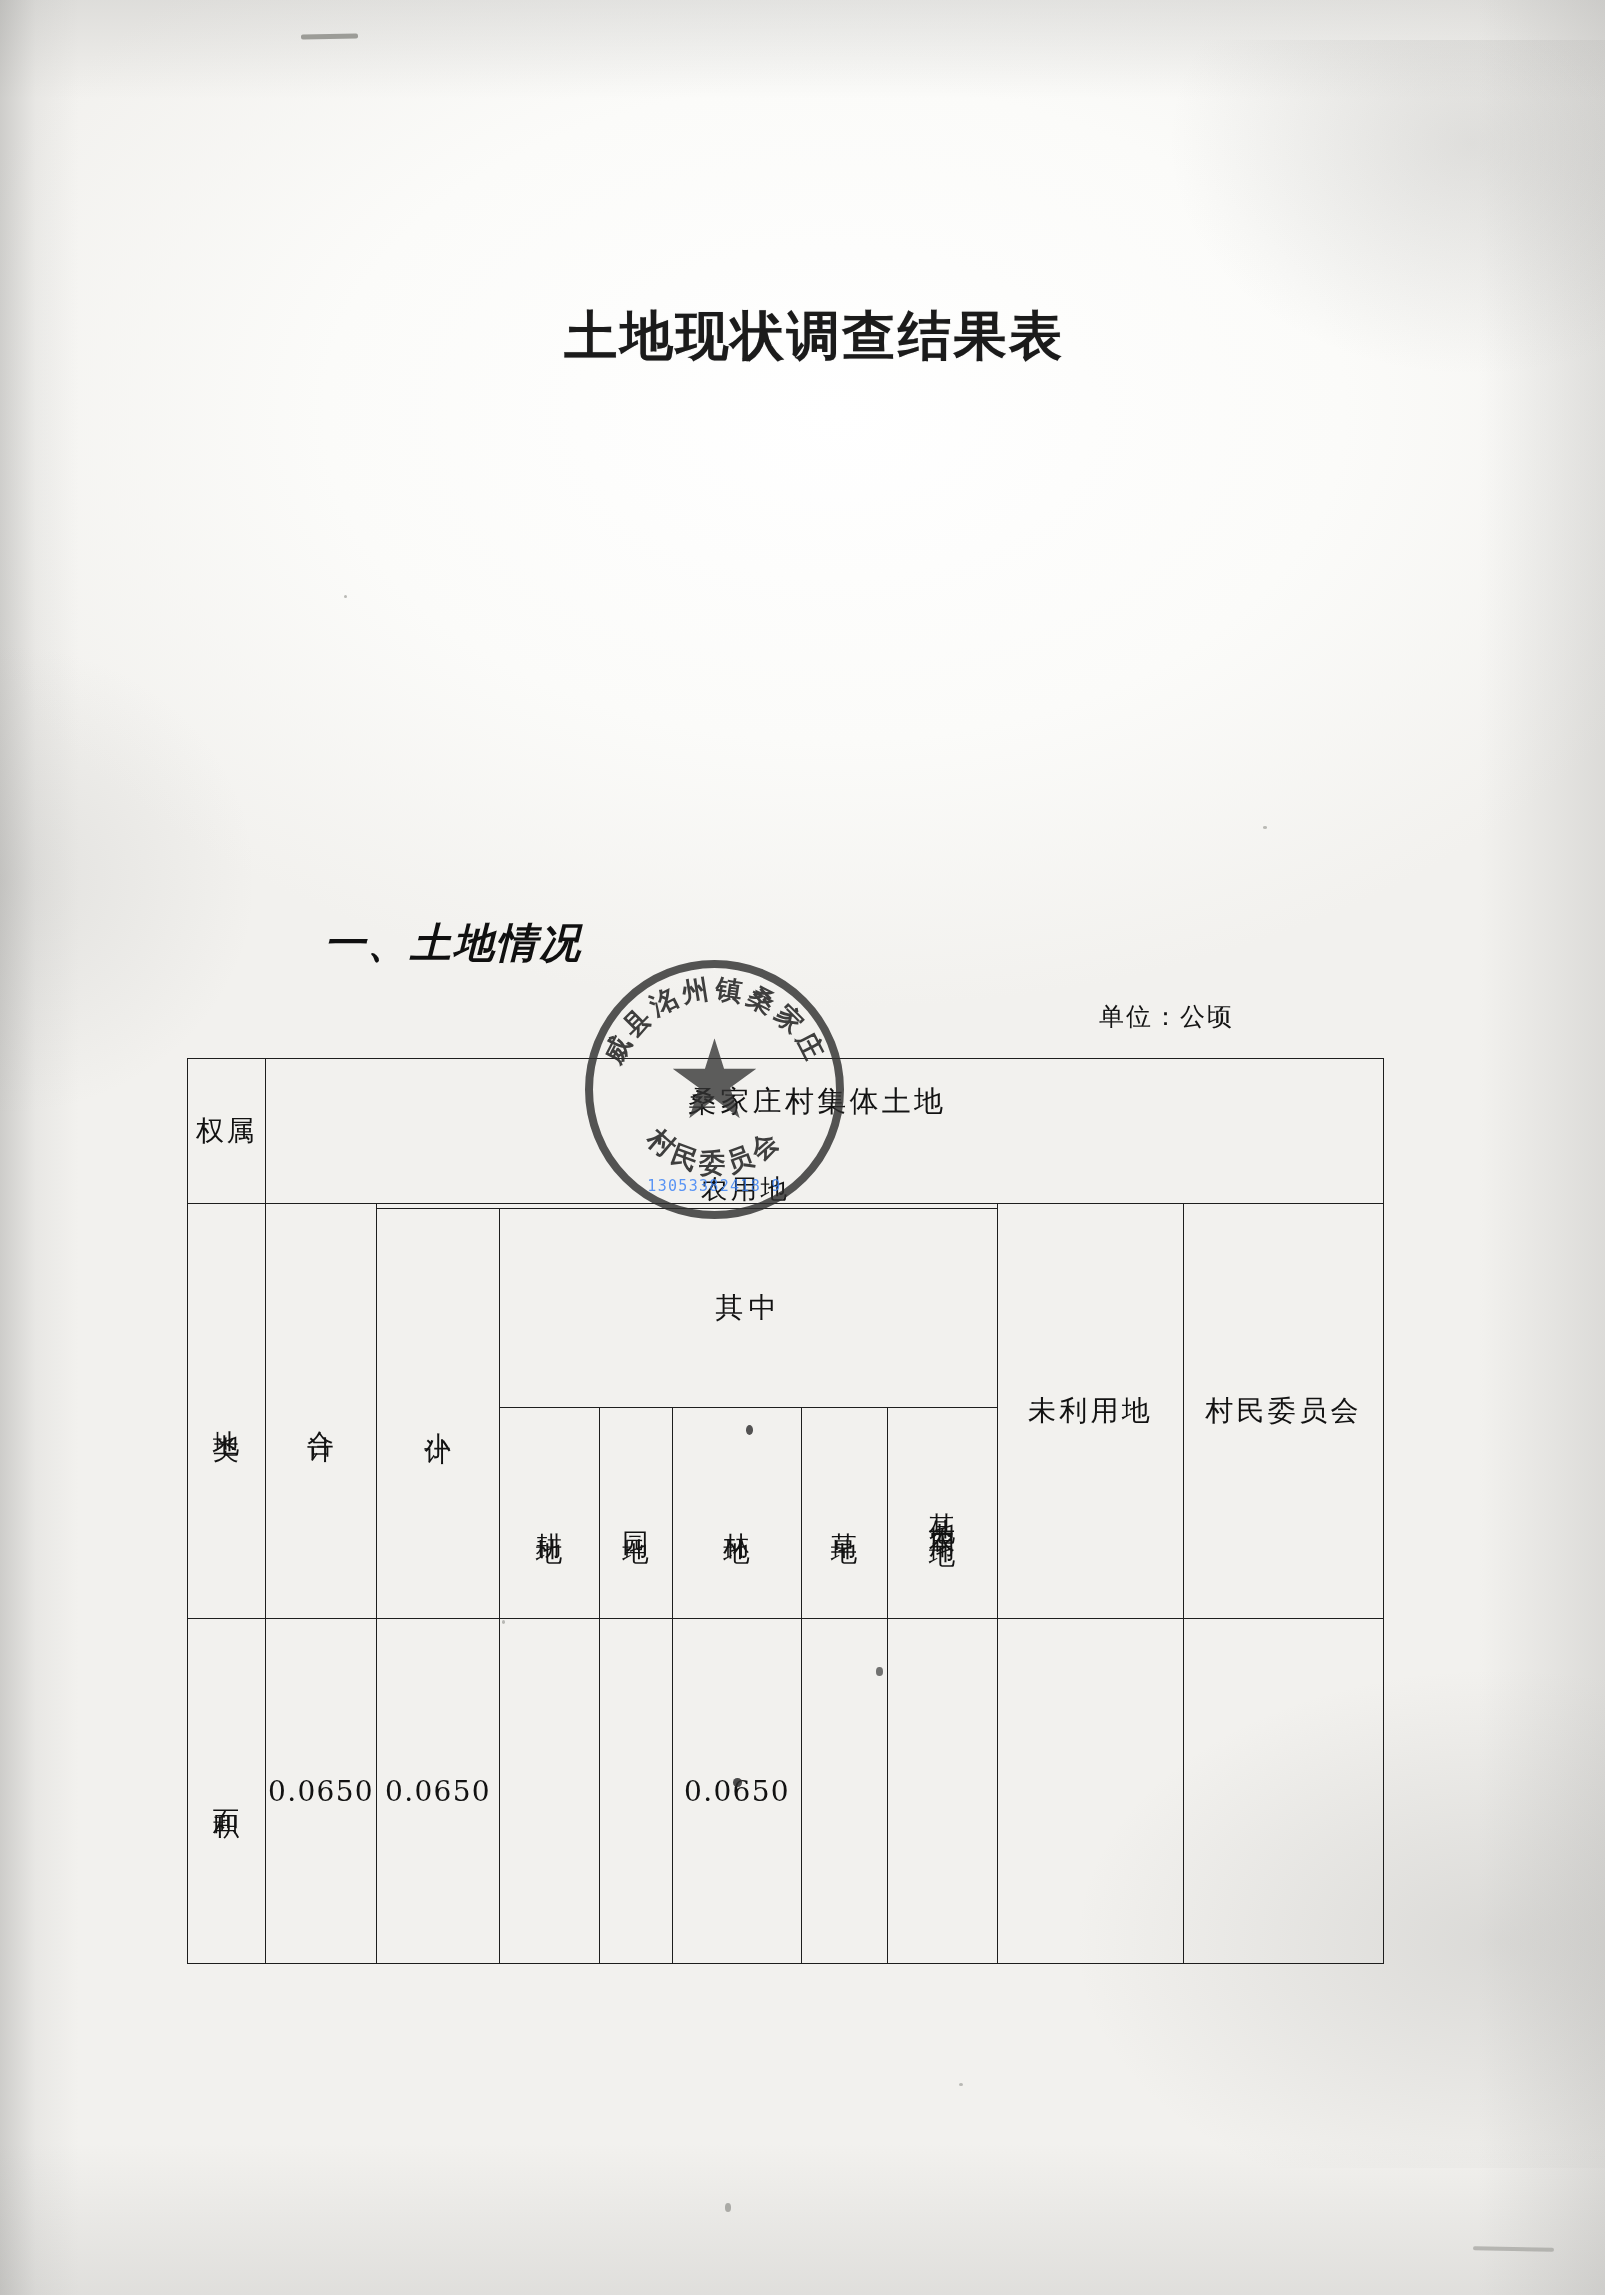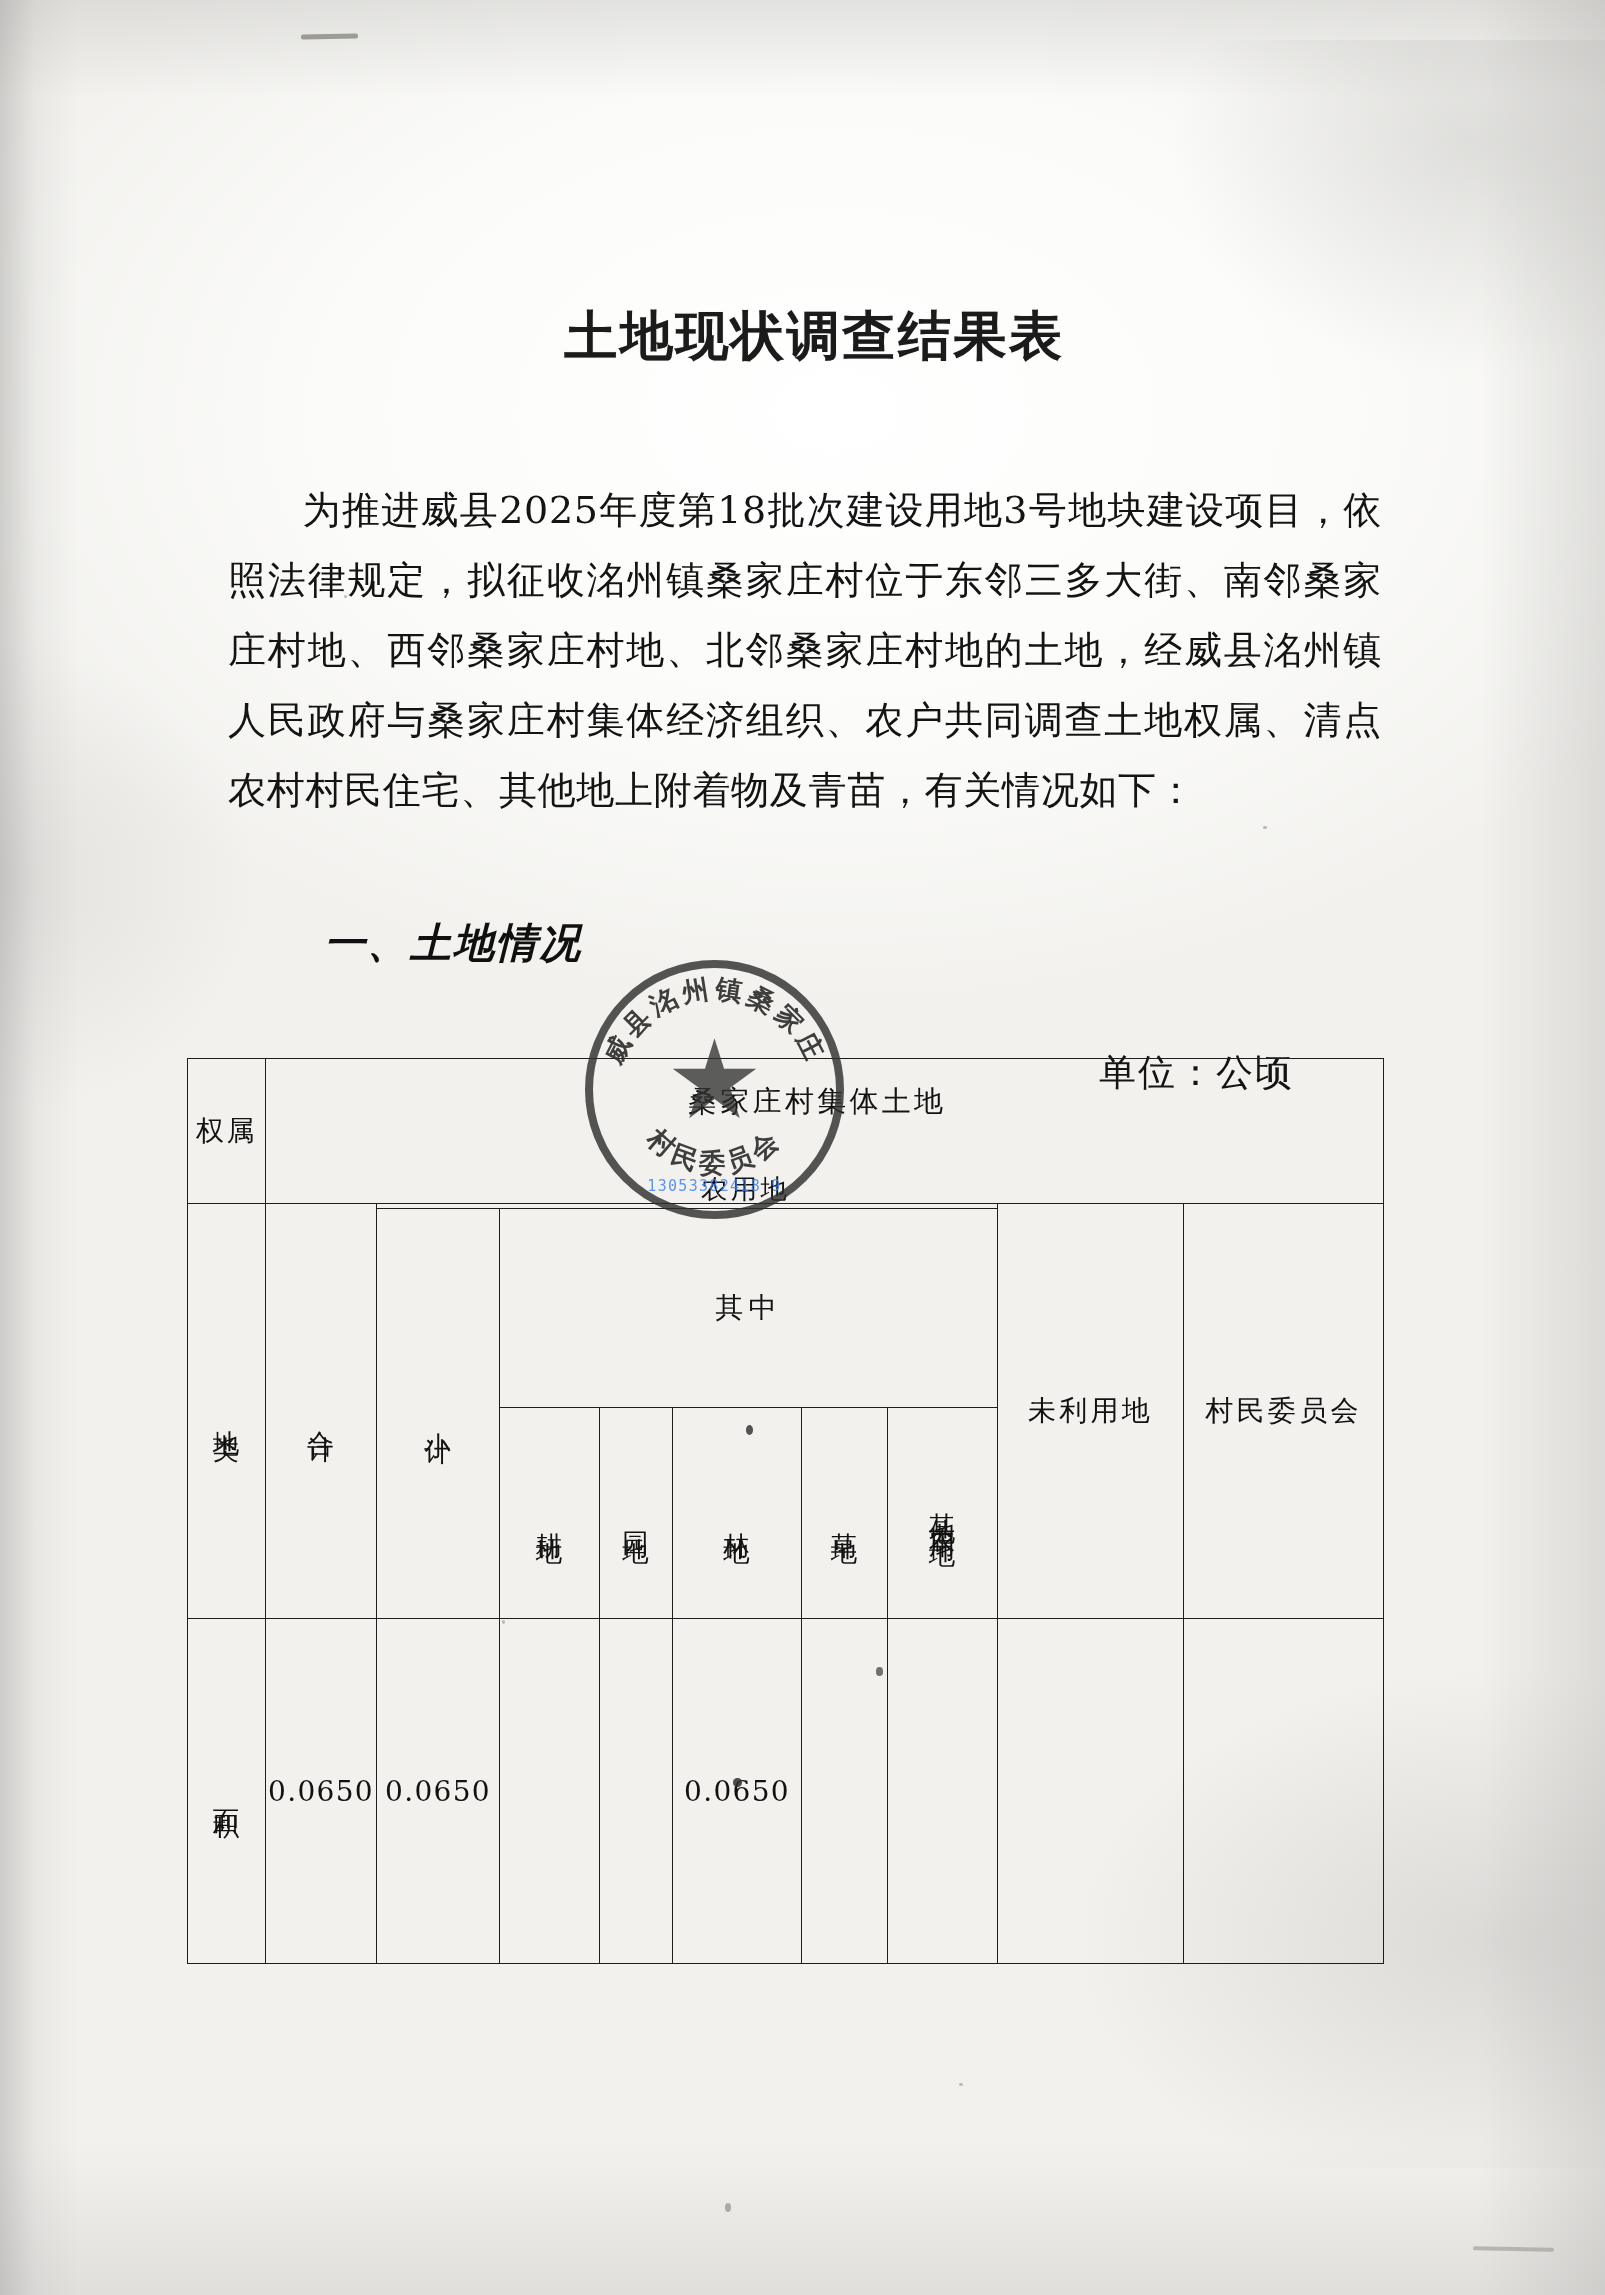--- a/index.html
+++ b/index.html
@@ -88,24 +88,23 @@
   .section-heading{
     position:absolute;left:324px;top:916px;
     font-size:41px;font-weight:bold;color:#101010;
     font-family:"DejaVu Sans","Liberation Sans",sans-serif;
     letter-spacing:2px;
     font-style:italic;
   }
 
   .unit-label{
     position:absolute;left:1099px;top:1000px;
-    font-size:37px;color:#141414;
+    font-size:25px;color:#141414;
     font-family:"DejaVu Serif","Liberation Serif",serif;
     letter-spacing:2px;
-    margin-top:48px;
   }
 
   
   .survey-table{
     position:absolute;left:187px;top:1058px;
     width:1197px;height:906px;
     border-collapse:collapse;
     table-layout:fixed;
   }
   .survey-table td{
@@ -215,23 +214,20 @@
 
 <div class="speck" style="left:344px;top:595px;width:3.3px;height:3.3px;"></div>
 <div class="speck" style="left:1263px;top:826px;width:4px;height:2.6px;"></div>
 <div class="speck" style="left:502px;top:1620px;width:3.3px;height:4px;"></div>
 <div class="speck" style="left:959px;top:2083px;width:4px;height:3.3px;"></div>
 
 <div class="page">
 
   <div class="doc-title">土地现状调查结果表</div>
 
-  <div class="body-para">
-    <span class="indent"></span><span>为推进威县2025年度第18批次建设用地3号地块建设项目，依照法律规定，拟征收洺州镇桑家庄村位于东邻三多大街、南邻桑家庄村地、西邻桑家庄村地、北邻桑家庄村地的土地，经威县洺州镇人民政府与桑家庄村集体经济组织、农户共同调查土地权属、清点农村村民住宅、其他地上附着物及青苗，有关情况如下：</span>
-  </div>
 
   <div class="section-heading">一、土地情况</div>
 
   <div class="unit-label">单位：公顷</div>
 
   <table class="survey-table">
     <colgroup>
       <col style="width:78px">
       <col style="width:111px">
       <col style="width:123px">

